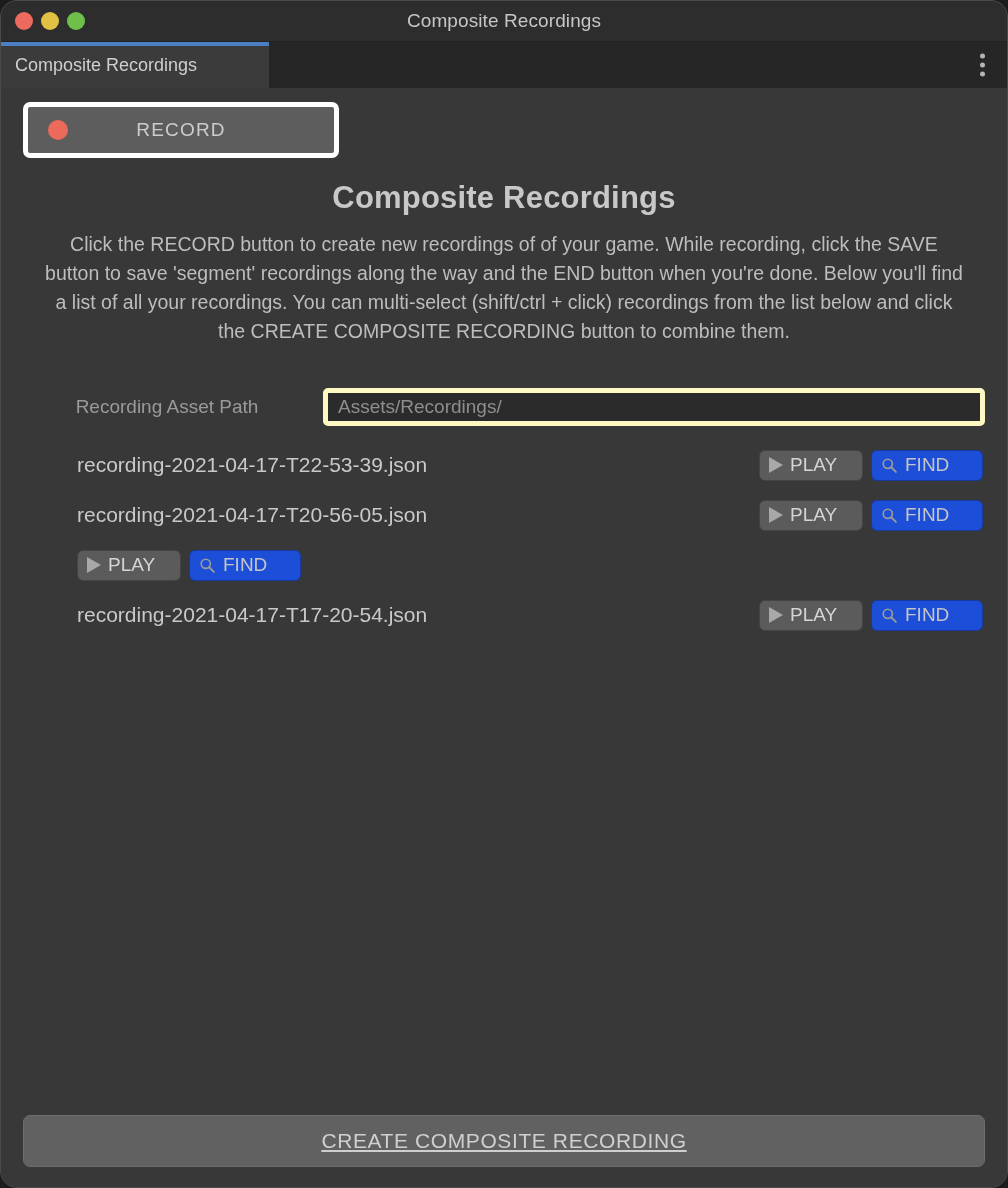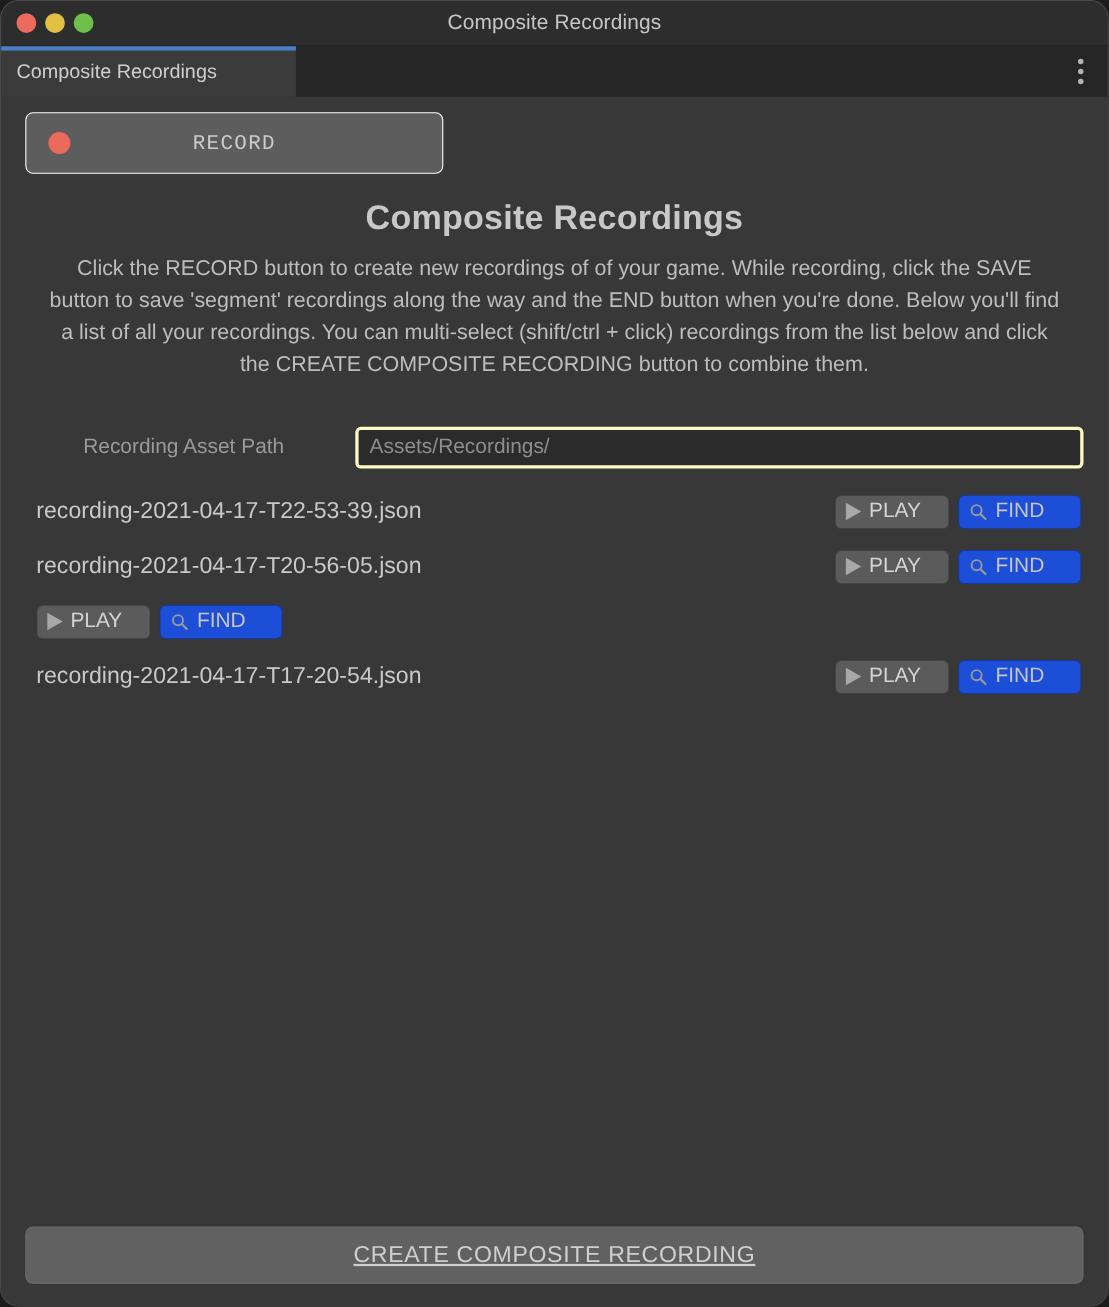--- a/index.html
+++ b/index.html
@@ -120,31 +120,30 @@
     display: flex;
     flex-direction: column;
     padding: 0;
     min-height: 0;
   }
 
   .record-row {
     padding: 14px 0 0 22px;
   }
   .record-btn {
-    width: 380px;
+    width: 316px;
     height: 56px;
     background: #5d5d5d;
-    border: 1px solid #ffffff;
+    border: 5px solid #ffffff;
     border-radius: 7px;
     display: flex;
     align-items: center;
     position: relative;
     cursor: pointer;
     box-sizing: border-box;
-    font-family: Liberation Mono, monospace;
   }
   .rec-dot {
     width: 20px;
     height: 20px;
     border-radius: 50%;
     background: #ec6a5c;
     margin-left: 20px;
     flex: 0 0 auto;
   }
   .record-label {
@@ -188,37 +187,38 @@
     font-size: 19px;
     color: #9a9a9a;
     flex: 0 0 auto;
     padding-right: 12px;
     box-sizing: border-box;
   }
   .path-input {
     flex: 1 1 auto;
     height: 38px;
     background: #2b2b2b;
-    border: 3px solid #fef9c3;
+    border: 5px solid #fef9c3;
     border-radius: 5px;
     color: #8e8e8e;
     font-size: 19px;
     font-family: "Liberation Sans", sans-serif;
     padding: 0 10px;
     box-sizing: border-box;
     outline: none;
   }
   .path-input::placeholder { color: #8e8e8e; }
 
   
   .list {
     margin-top: 14px;
     flex: 1 1 auto;
     min-height: 0;
     overflow: hidden;
+    margin-left: 44px;
   }
   .rec-item {
     display: flex;
     align-items: center;
     height: 50px;
     padding: 0 24px 0 32px;
     cursor: pointer;
   }
   .rec-name {
     flex: 1 1 auto;

